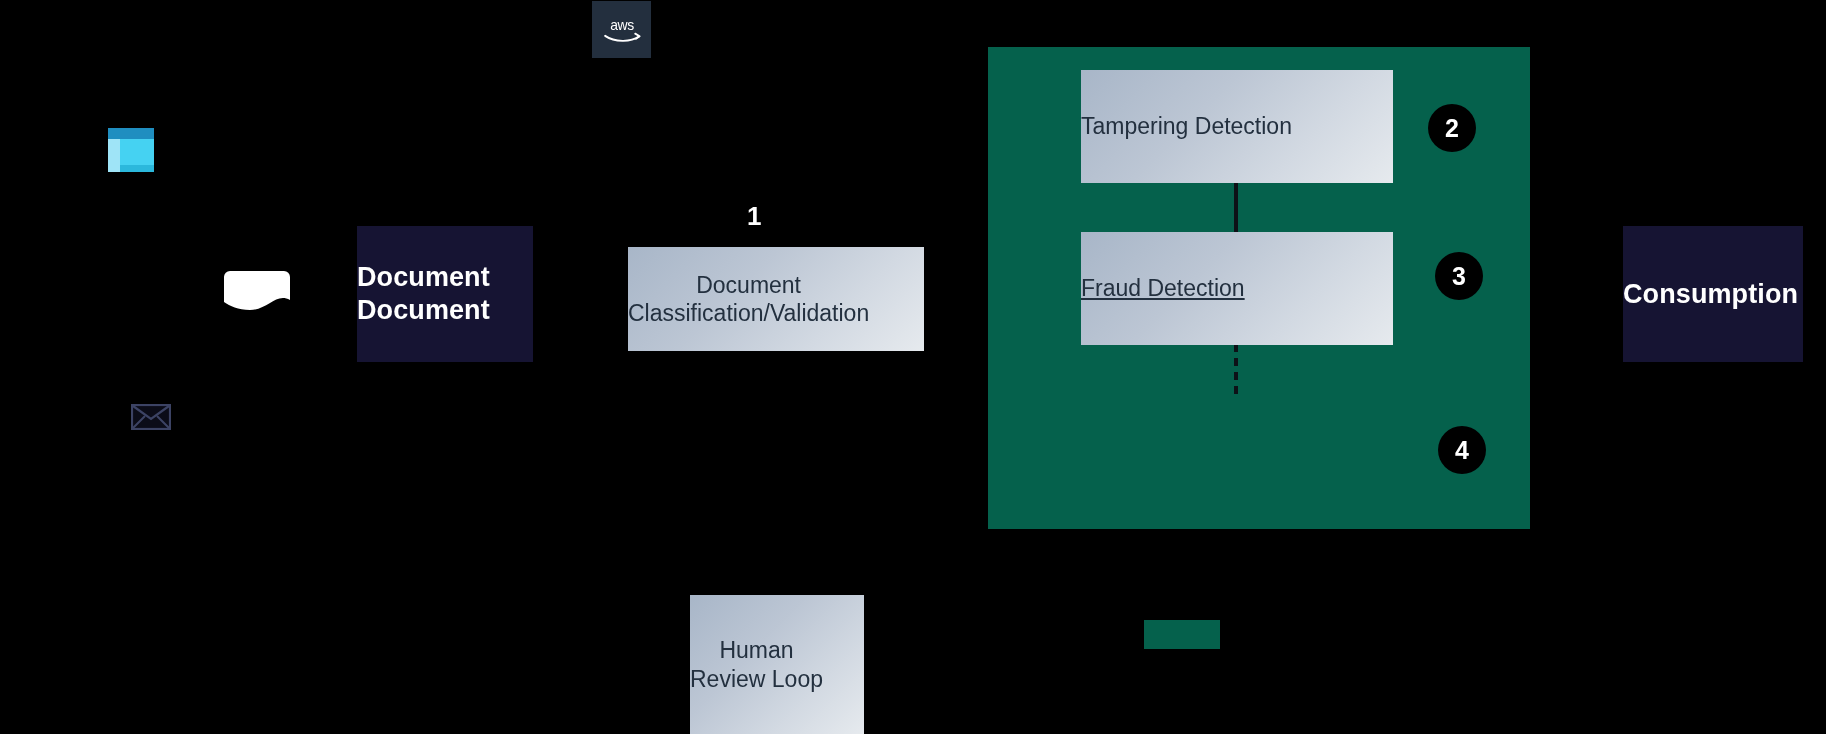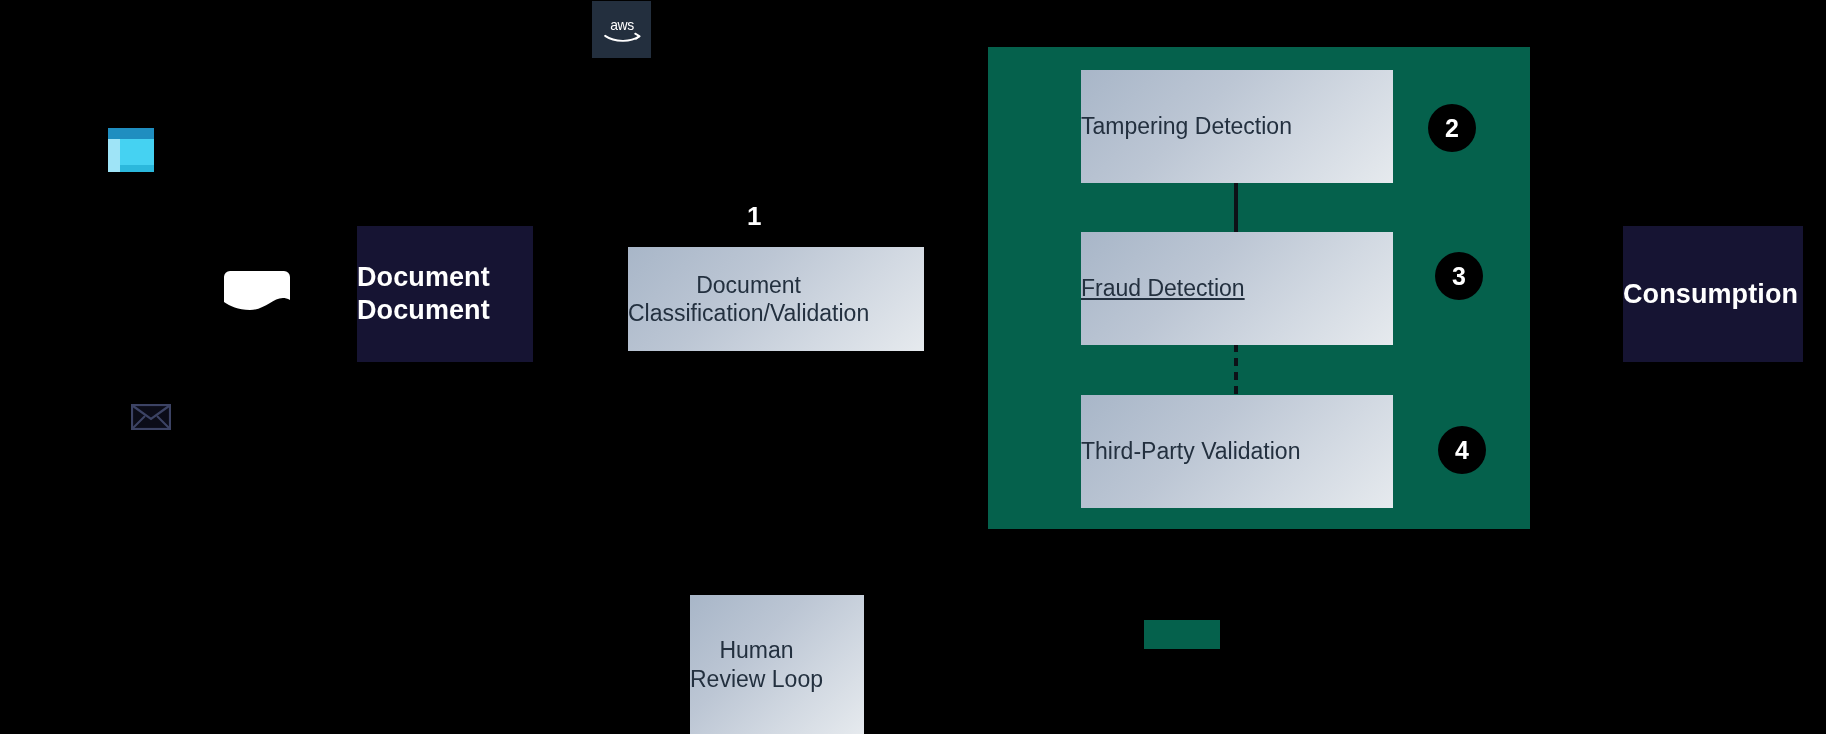--- a/index.html
+++ b/index.html
@@ -177,23 +177,20 @@
     <span>2</span>
   </div>
 
   <div class="node grad-box" style="left:1081px; top:232px; width:312px; height:113px;text-decoration:underline;">
     <span>Fraud Detection</span>
   </div>
   <div class="badge" style="left:1435px; top:252px; width:48px; height:48px;">
     <span>3</span>
   </div>
 
-  <div class="node grad-box" style="left:1081px; top:395px; width:312px; height:113px;">
-    <span>Third-Party Validation</span>
-  </div>
   <div class="badge" style="left:1438px; top:426px; width:48px; height:48px;">
     <span>4</span>
   </div>
 
   <div class="node grad-box" style="left:690px; top:595px; width:174px; height:139px;">
     <div>
       <span>Human</span><br>
       <span>Review Loop</span>
     </div>
   </div>

